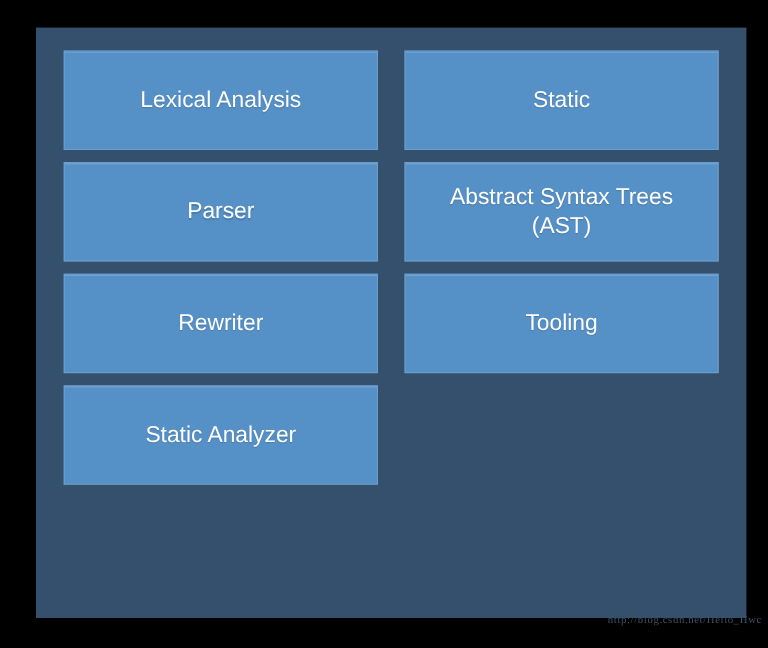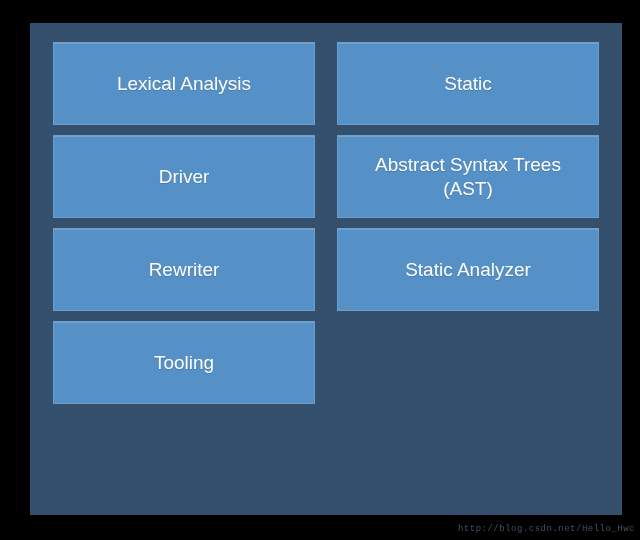--- a/index.html
+++ b/index.html
@@ -48,52 +48,52 @@
     color: #ffffff;
     font-size: 19px;
     line-height: 24px;
     font-weight: 400;
     max-width: 232px;
     text-shadow: 0 1px 1px rgba(0,0,0,0.15);
   }
   .watermark {
     position: absolute;
     right: 5px;
-    bottom: 6px;
+    bottom: 19px;
     color: #3f5166;
-    font-family: Liberation Mono, monospace;
+    font-family: Liberation Serif, serif;
     font-size: 9px;
     letter-spacing: 0.5px;
   }
 </style>
 </head>
 <body>
 
 <div class="stage">
   <div class="panel">
     <div class="grid">
 
       <div class="box">
         <span class="box-label">Lexical Analysis</span>
       </div>
       <div class="box">
         <span class="box-label">Static</span>
       </div>
       <div class="box">
-        <span class="box-label">Driver</span>
+        <span class="box-label">Parser</span>
       </div>
       <div class="box">
         <span class="box-label">Abstract Syntax Trees (AST)</span>
       </div>
       <div class="box">
         <span class="box-label">Rewriter</span>
       </div>
       <div class="box">
-        <span class="box-label">Static Analyzer</span>
+        <span class="box-label">Tooling</span>
       </div>
       <div class="box">
-        <span class="box-label">Tooling</span>
+        <span class="box-label">Static Analyzer</span>
       </div>
 
     </div>
   </div>
   <div class="watermark">http://blog.csdn.net/Hello_Hwc</div>
 </div>
 
 </body></html>

